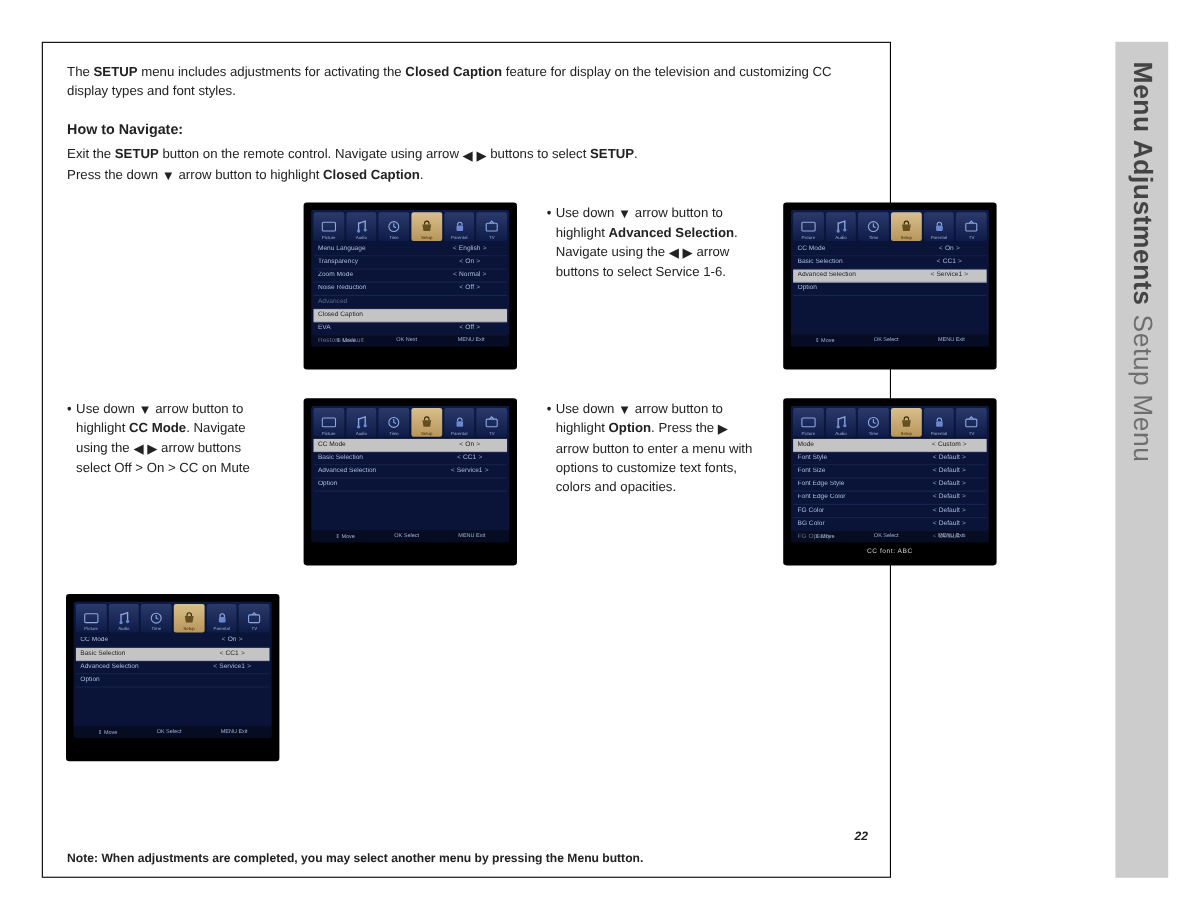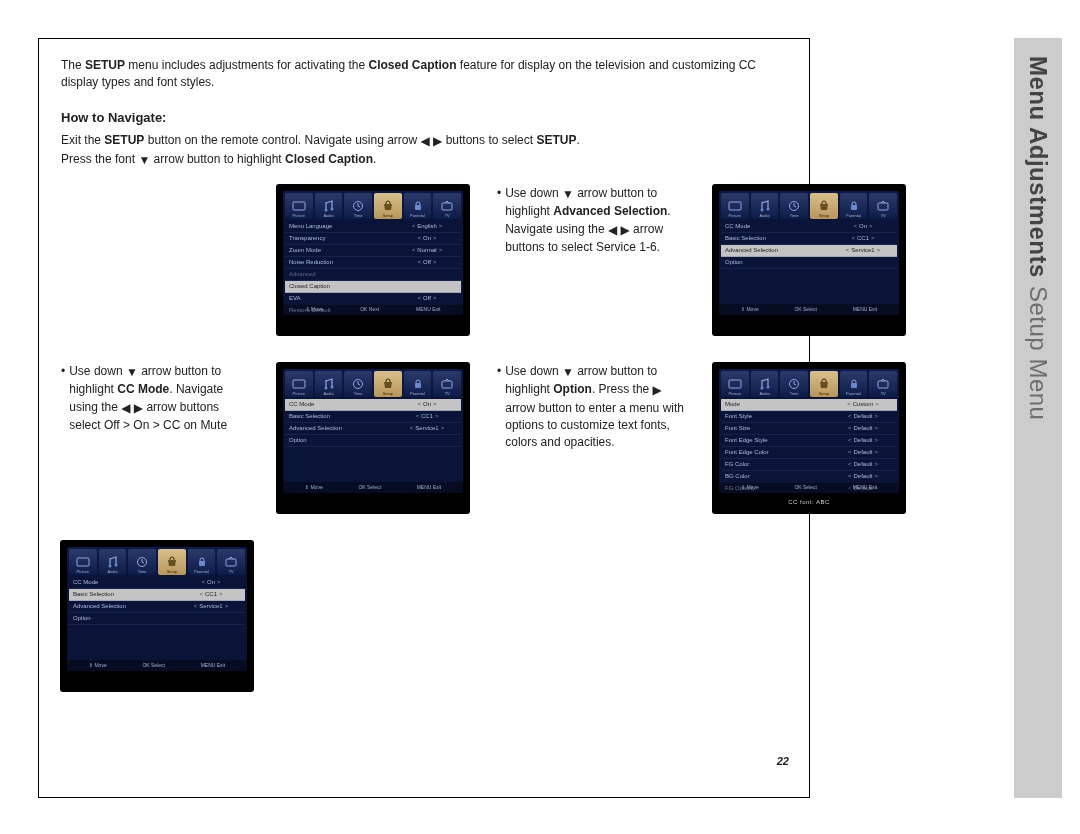--- a/index.html
+++ b/index.html
@@ -162,21 +162,21 @@
 <div class="page-frame">
 
   <p class="intro">
     <span>The </span><b>SETUP</b><span> menu includes adjustments for activating the </span><b>Closed Caption</b><span> feature for display on the television and customizing CC display types and font styles.</span>
   </p>
 
   <p class="section-heading">How to Navigate:</p>
 
   <p class="nav-text">
     <span>Exit the </span><b>SETUP</b><span> button on the remote control. Navigate using arrow </span><span class="tri">◀</span> <span class="tri">▶</span><span> buttons to select </span><b>SETUP</b><span>.</span><br>
-    <span>Press the font </span><span class="tri">▼</span><span> arrow button to highlight </span><b>Closed Caption</b><span>.</span>
+    <span>Press the down </span><span class="tri">▼</span><span> arrow button to highlight </span><b>Closed Caption</b><span>.</span>
   </p>
 
   <div class="grid">
 
     <div></div>
     <div class="tv">
         <div class="tv-inner">
           <div class="tab-row">
             <div class="tab-icon">
               <svg viewBox="0 0 14 12">
@@ -691,18 +691,19 @@
             <span>OK Select</span>
             <span>MENU Exit</span>
           </div>
         </div>
         <div class="tv-base"></div>
       </div>
 
   </div>
 
   <div class="page-num">22</div>
+  <div class="bottom-note">Note: When adjustments are completed, you may select another menu by pressing the Menu button.</div>
 </div>
 
 <div class="side-tab">
   <div class="side-label-bold">Menu Adjustments</div>
   <div class="side-label-light">Setup Menu</div>
 </div>
 
 </body></html>

